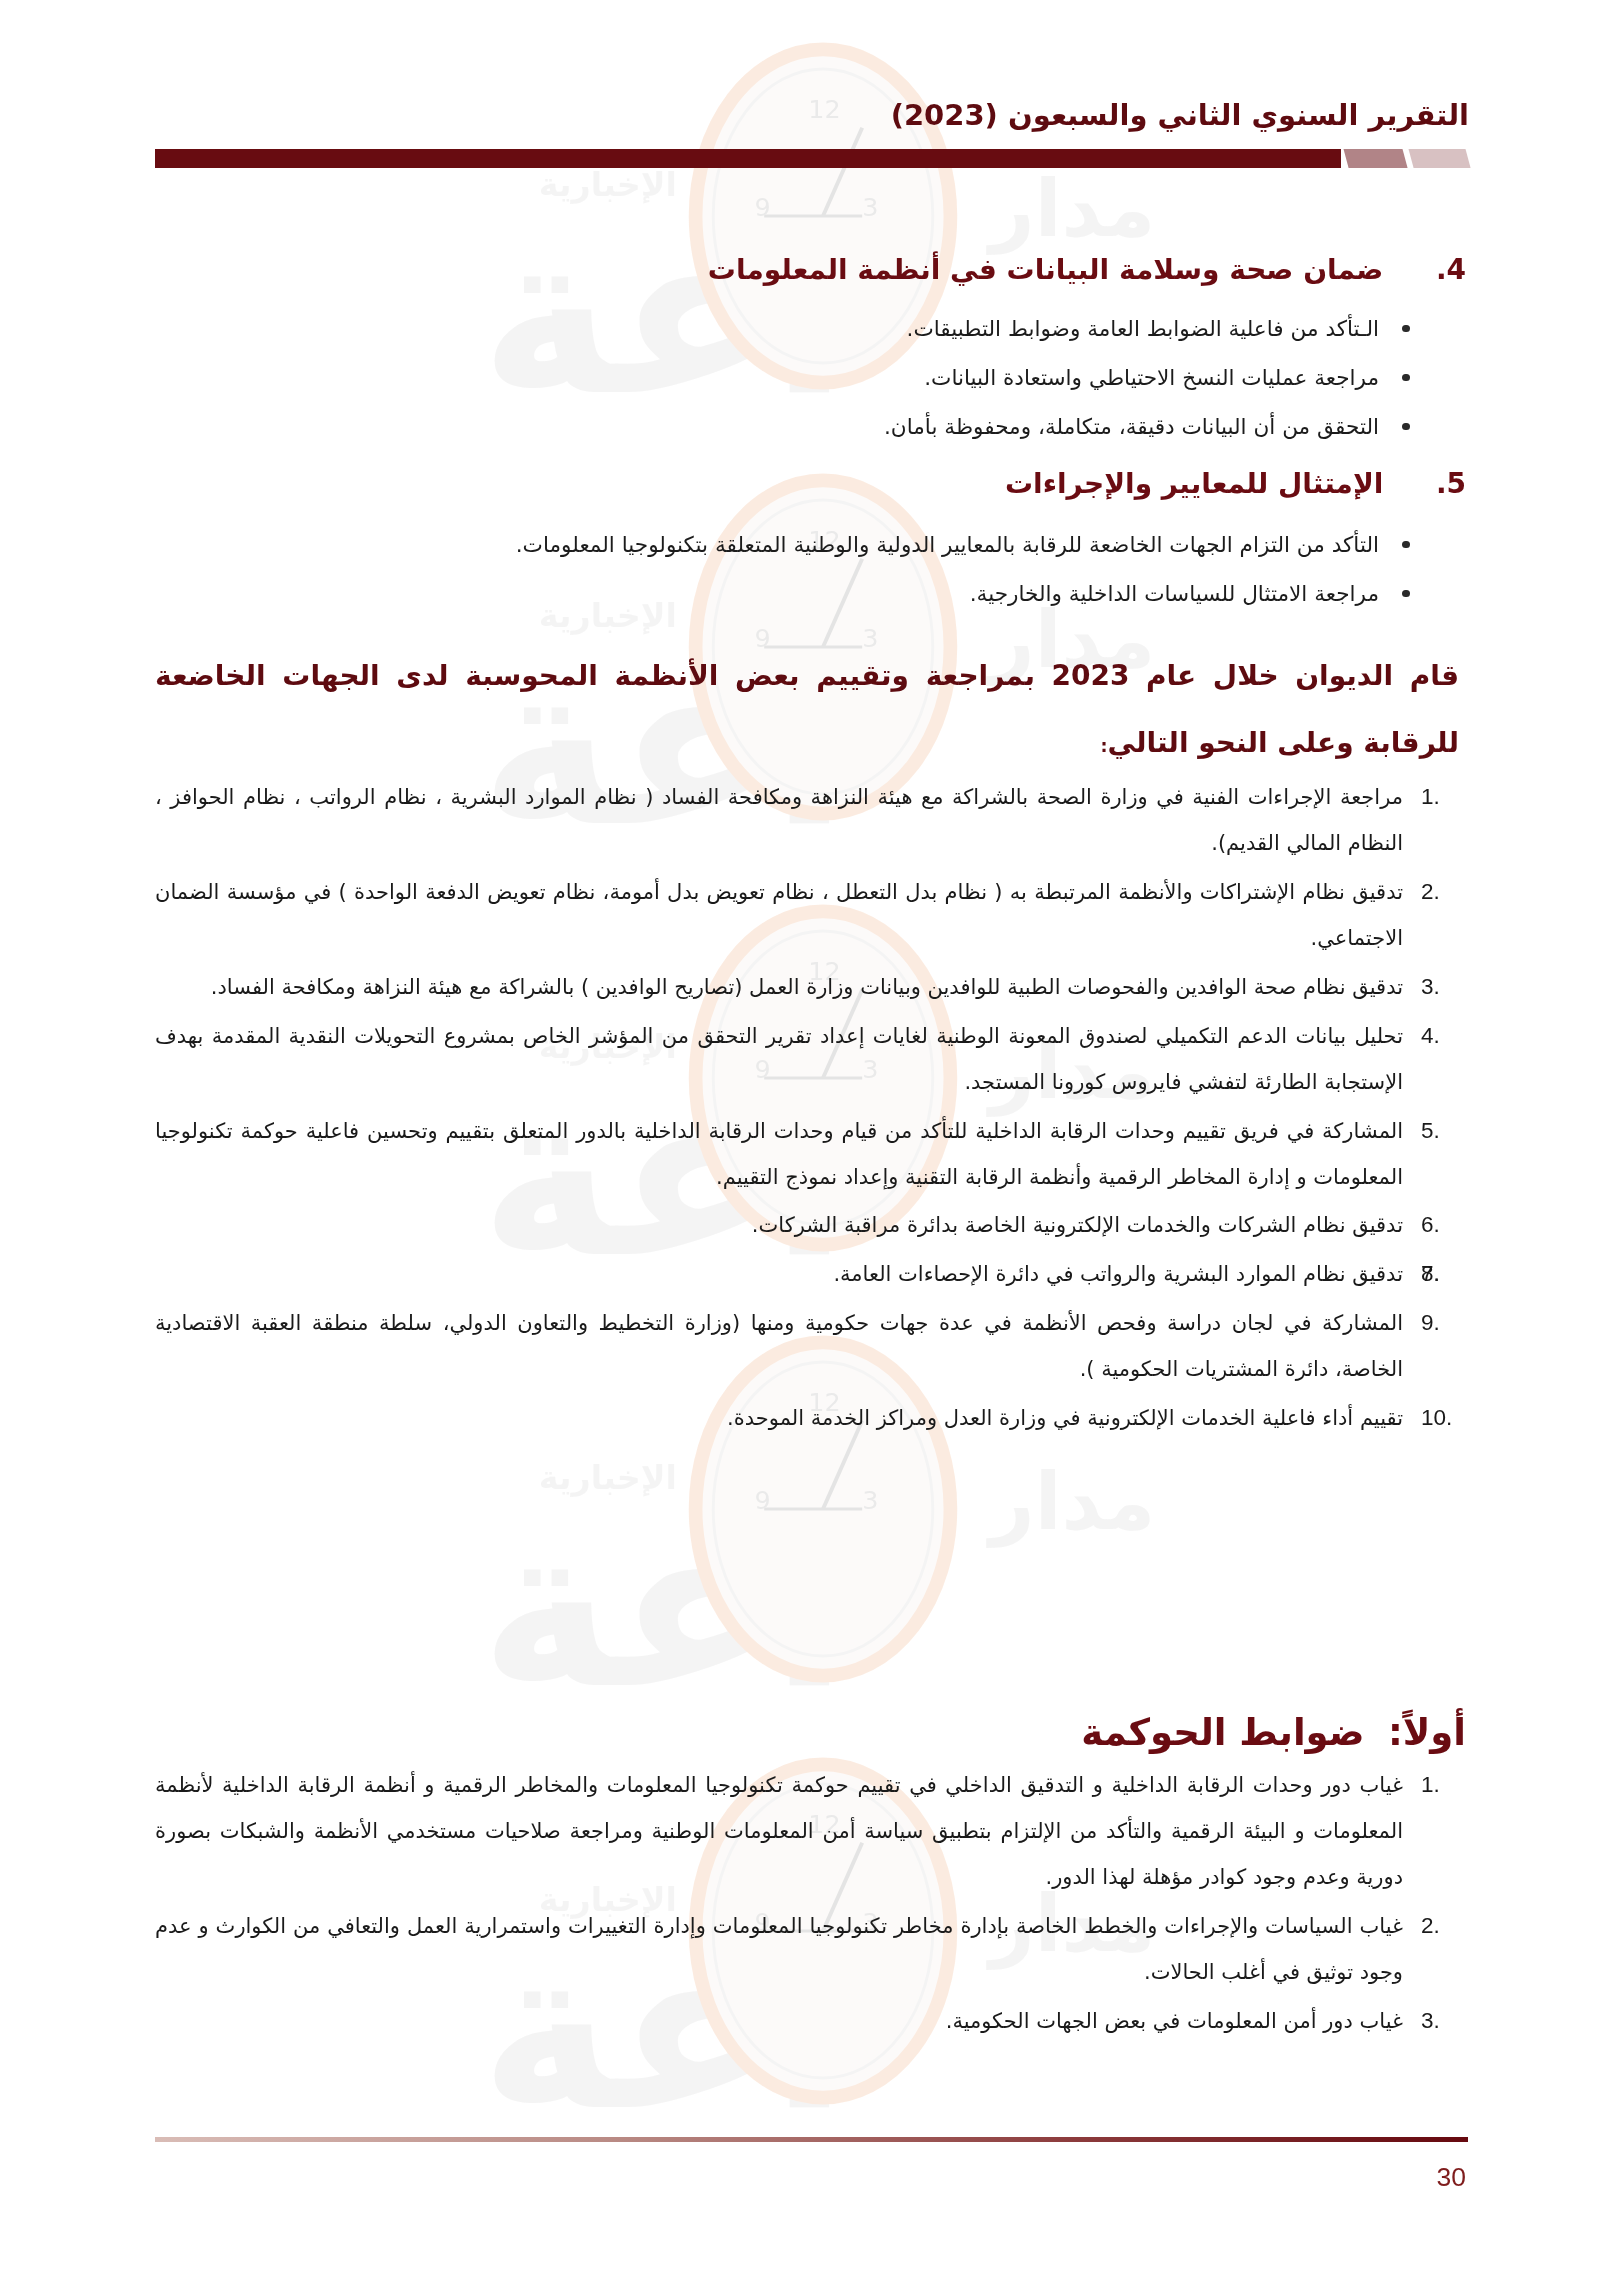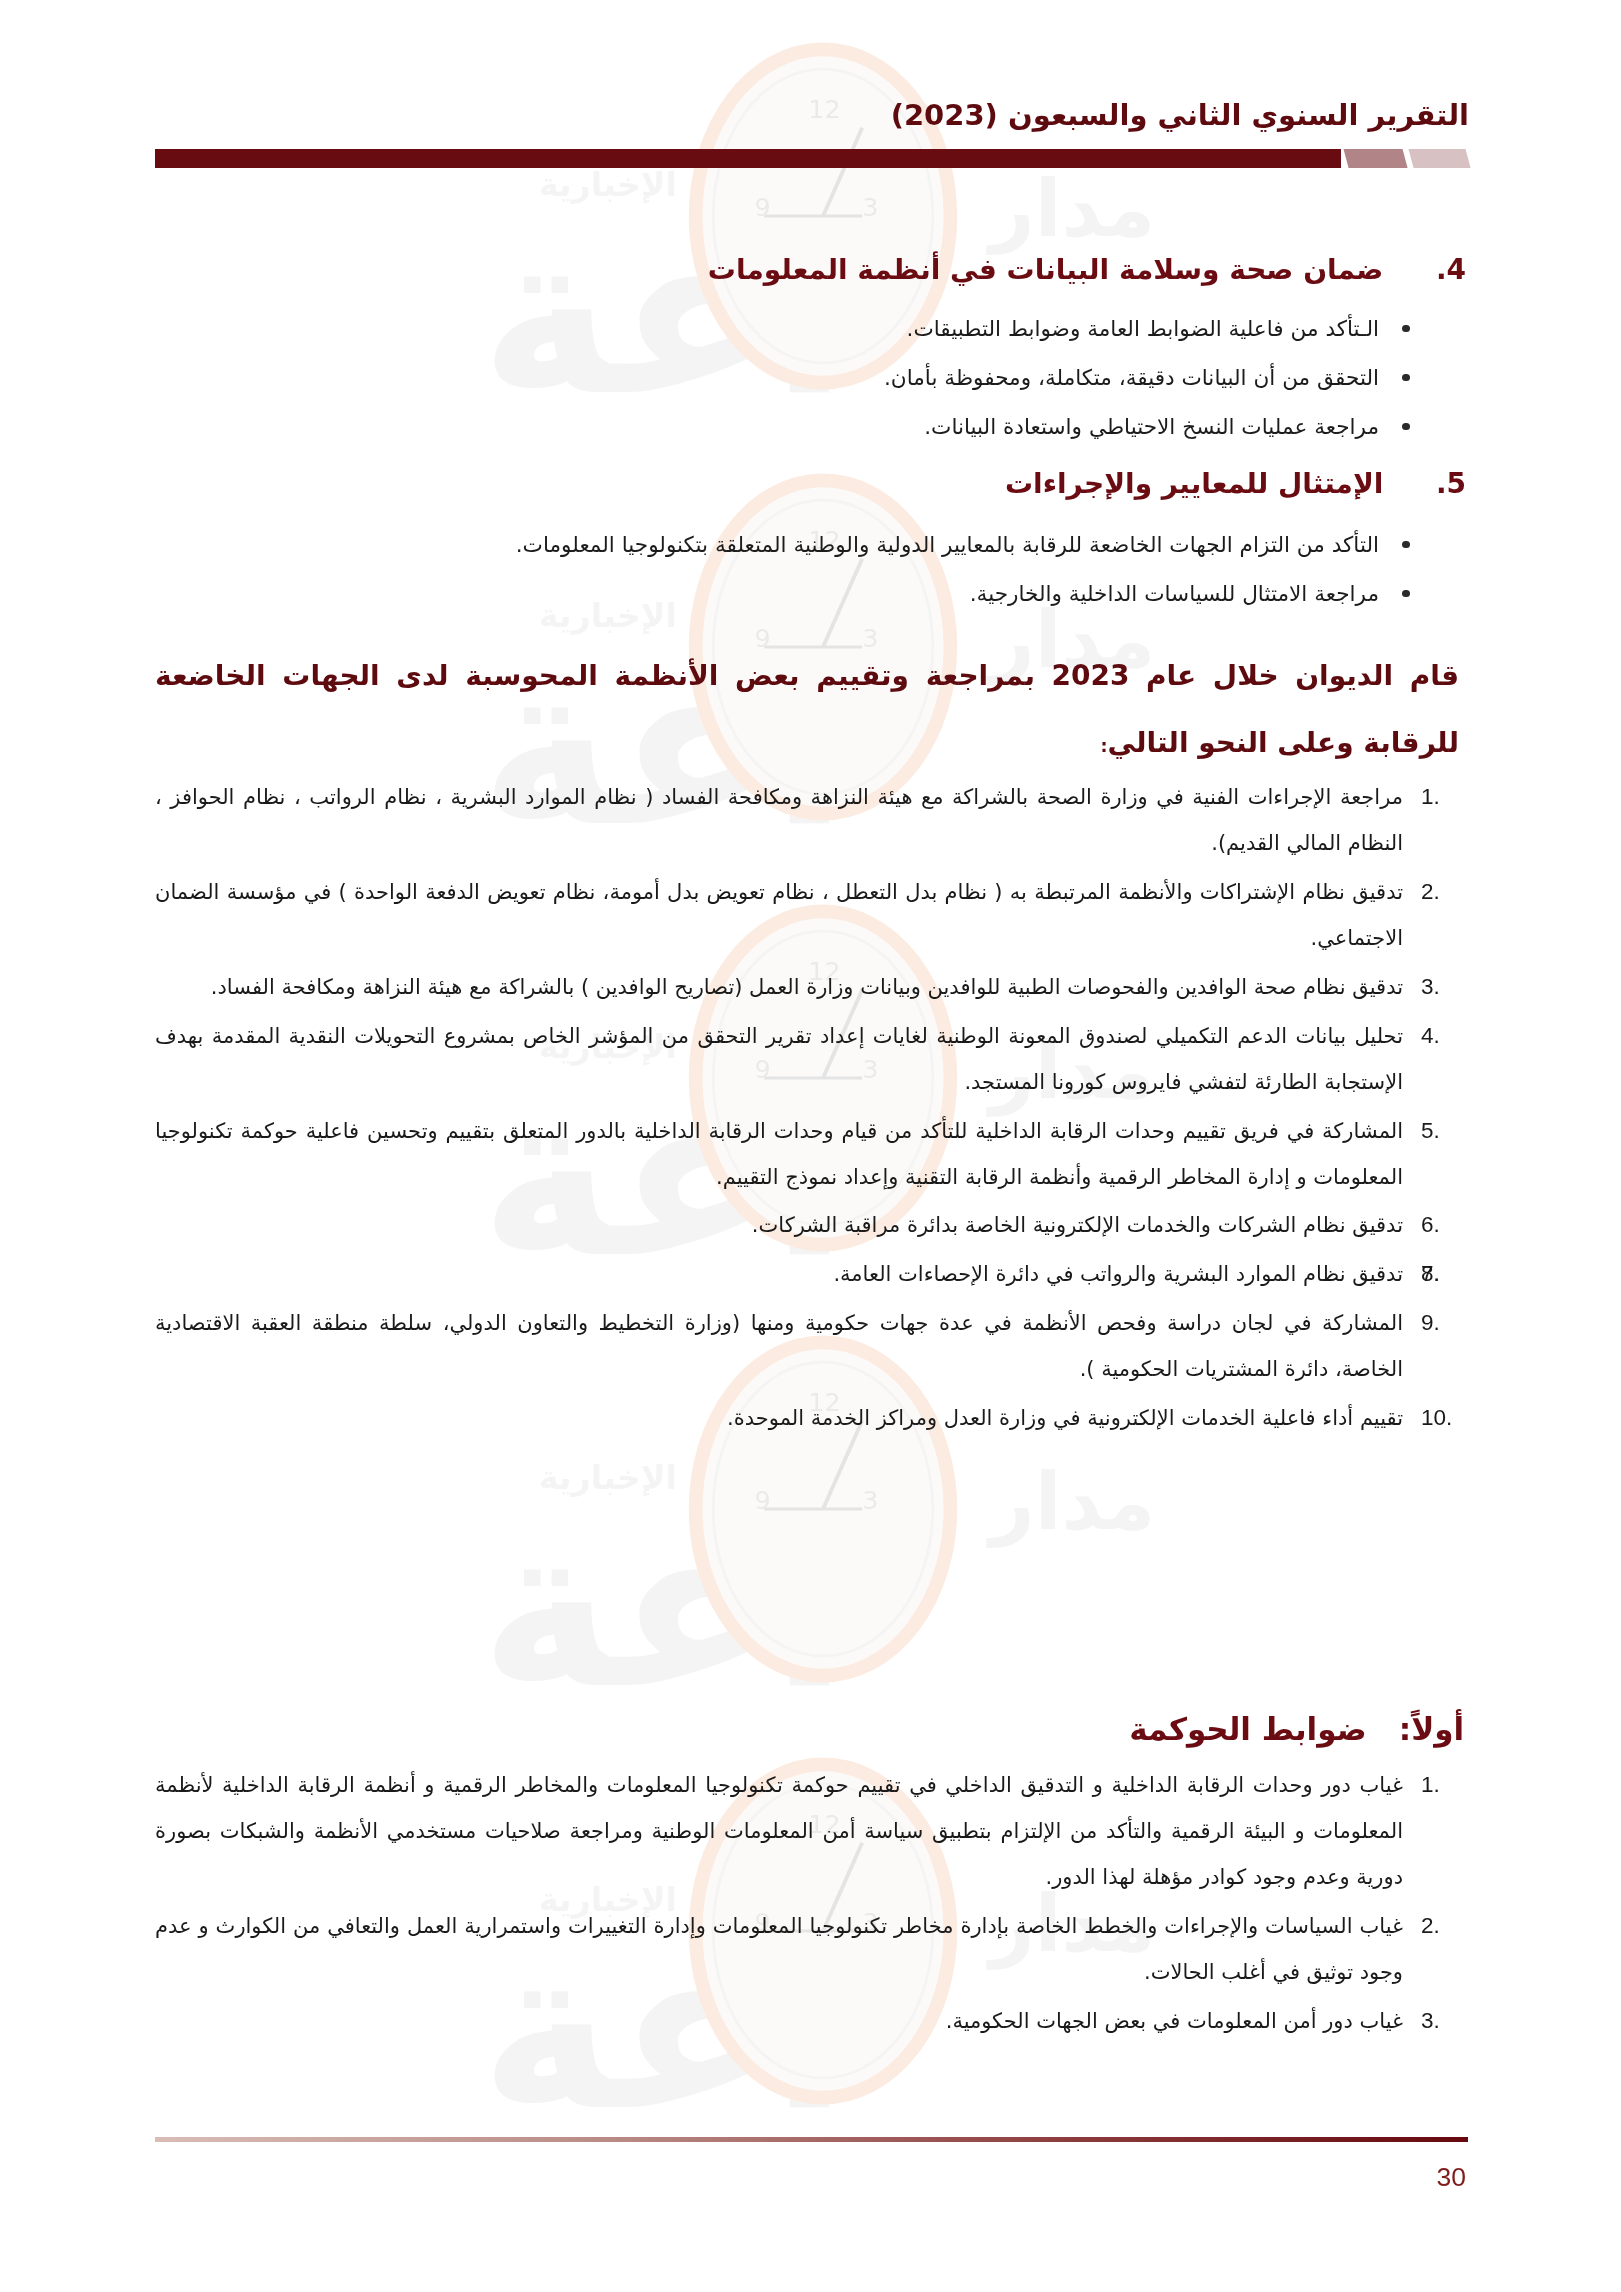--- a/index.html
+++ b/index.html
@@ -14,21 +14,21 @@
   .sec-head { position:absolute; right:155px; direction:rtl; font-weight:bold; color:#6a0c12; font-size:28px; white-space:nowrap; display:flex; align-items:baseline; }
   .sec-head .num { display:inline-block; width:61px; text-align:right; }
   .bullets { position:absolute; right:211px; direction:rtl; margin:0; padding:0; list-style:none; }
   .bullets li { position:relative; font-size:21.6px; line-height:49px; white-space:nowrap; padding-right:31px; }
   .bullets li .dot { position:absolute; right:0; top:20.6px; width:7.8px; height:7.8px; background:#2a2a2a; border-radius:50%; }
   .big-head { position:absolute; right:162px; left:155px; direction:rtl; font-weight:bold; color:#5e0b10; font-size:28px; line-height:67px; text-align:justify; text-align-last:right; }
   .big-head .colon { font-size:17.6px; }
   .olist { position:absolute; right:155px; left:155px; direction:rtl; margin:0; padding:0; list-style:none; }
   .olist li { position:relative; padding-right:63px; font-size:21px; line-height:46px; text-align:justify; margin-bottom:2.9px; color:#1a1a1a; }
   .olist li .n { position:absolute; right:0; top:0; width:45px; text-align:left; direction:ltr; font-family:"Liberation Sans", sans-serif; font-size:22.5px; }
-  .sub-head { position:absolute; right:155px; top:1711px; direction:rtl; font-weight:bold; color:#6a0c12; font-size:31px; white-space:nowrap;text-align:center; }
+  .sub-head { position:absolute; right:155px; top:1711px; direction:rtl; font-weight:bold; color:#6a0c12; font-size:37px; white-space:nowrap;text-align:center; }
   .sub-head .lbl { display:inline-block; width:69px; }
   .foot-line { position:absolute; left:155px; top:2137px; width:1313px; height:4.9px;
                background:linear-gradient(to right, #d9bcb6 0%, #b98a84 35%, #8c3b3c 70%, #66090f 100%); }
   .page-num { position:absolute; right:155px; top:2162px; font-family:"Liberation Sans", sans-serif; font-size:26.5px; color:#7f1d1d; }
 </style>
 </head>
 <body>
 
 <svg class="wm" style="top:19.6px;" viewBox="0 0 720 400">
   <text x="10" y="380" font-size="230" font-weight="bold" fill="#ececec" font-family="DejaVu Sans, sans-serif">اعة</text>
@@ -97,22 +97,22 @@
   <div class="hdr-bar"></div>
   <div class="hdr-seg2"></div>
   <div class="hdr-seg3"></div>
 
   <div class="sec-head" style="top:253px;">
     <span class="num">4.</span>
     <span style="margin-right:21.6px;">ضمان صحة وسلامة البيانات في أنظمة المعلومات</span>
   </div>
   <ul class="bullets" style="top:304px;">
     <li><span class="dot"></span><span>الـتأكد من فاعلية الضوابط العامة وضوابط التطبيقات.</span></li>
+    <li><span class="dot"></span><span>مراجعة عمليات النسخ الاحتياطي واستعادة البيانات.</span></li>
     <li><span class="dot"></span><span>التحقق من أن البيانات دقيقة، متكاملة، ومحفوظة بأمان.</span></li>
-    <li><span class="dot"></span><span>مراجعة عمليات النسخ الاحتياطي واستعادة البيانات.</span></li>
   </ul>
 
   <div class="sec-head" style="top:467px;">
     <span class="num">5.</span>
     <span style="margin-right:21.6px;">الإمتثال للمعايير والإجراءات</span>
   </div>
   <ul class="bullets" style="top:520px;">
     <li><span class="dot"></span><span>التأكد من التزام الجهات الخاضعة للرقابة بالمعايير الدولية والوطنية المتعلقة بتكنولوجيا المعلومات.</span></li>
     <li><span class="dot"></span><span>مراجعة الامتثال للسياسات الداخلية والخارجية.</span></li>
   </ul>

